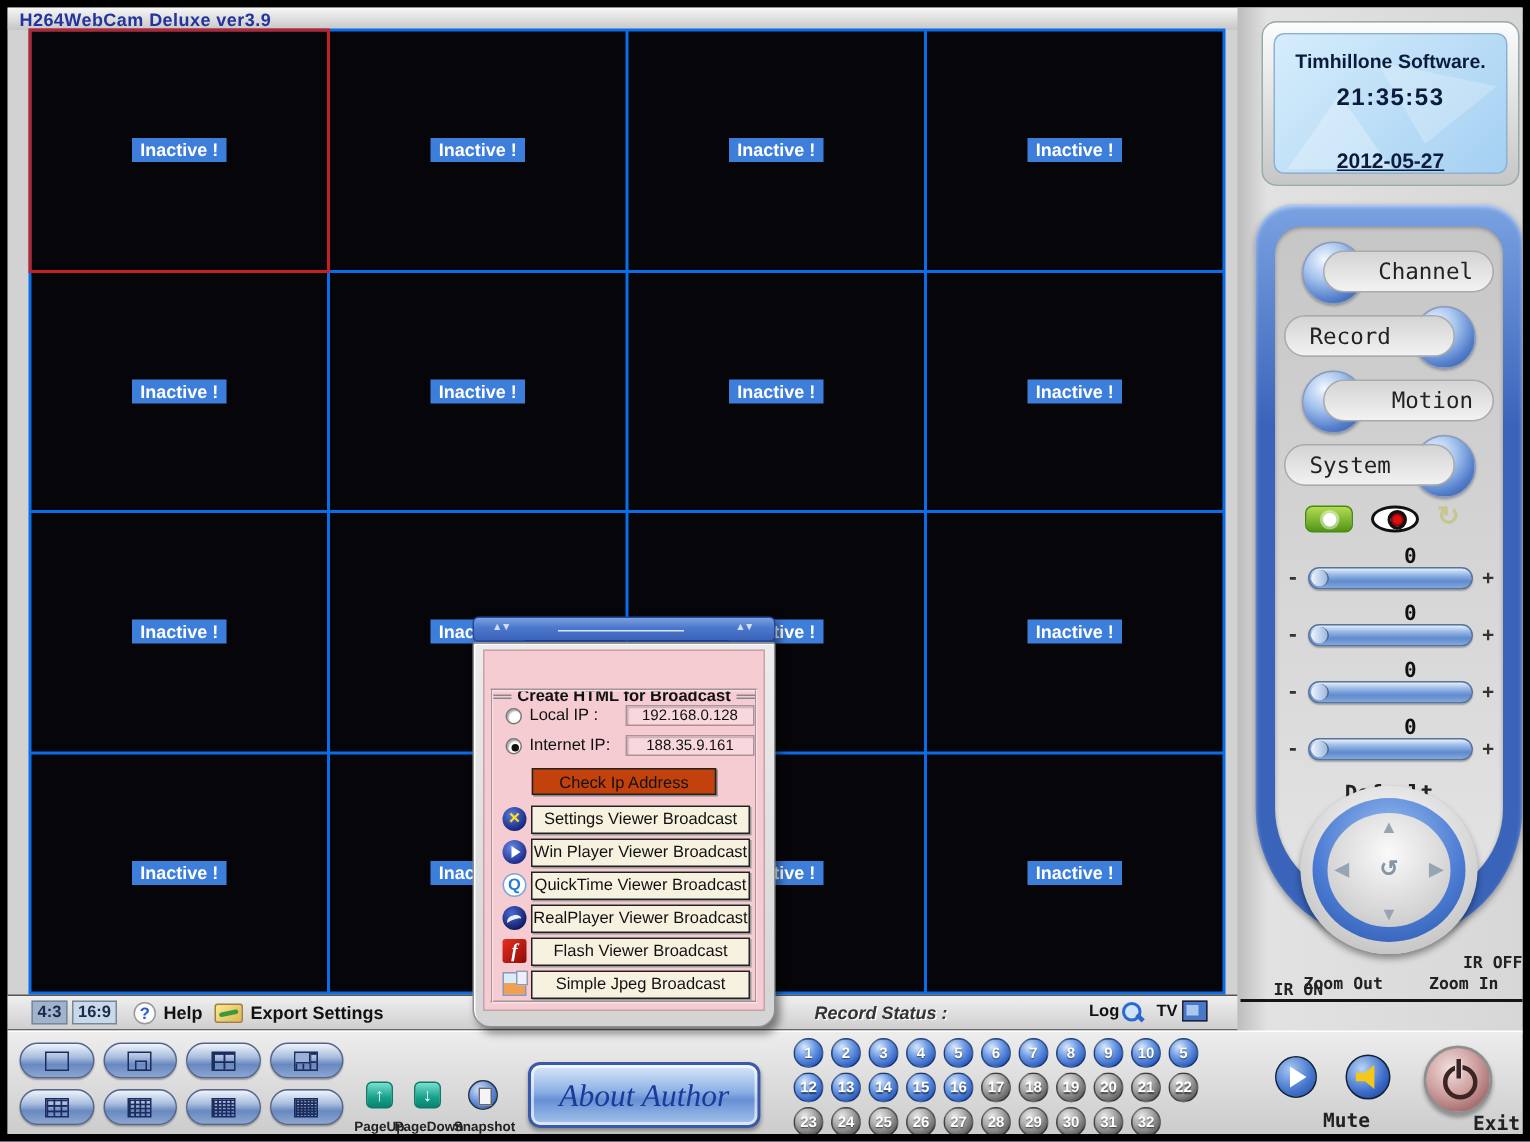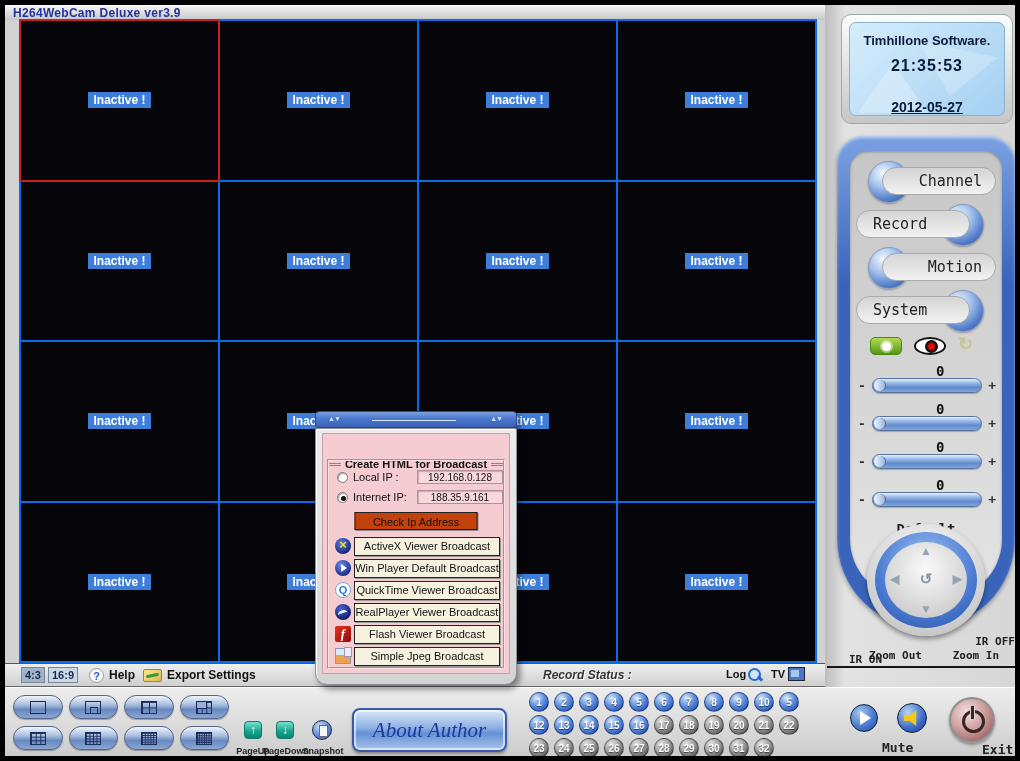--- a/index.html
+++ b/index.html
@@ -509,25 +509,25 @@
           </div>
           <div class="radio-row rr2">
             <span class="radio on"></span>
             <span class="radio-label">Internet IP:</span>
             <span class="ip-field">188.35.9.161</span>
           </div>
           <button class="check-btn">Check Ip Address</button>
           <div id="bcast-list">
               <div class="bc-row">
                 <span class="bc-ic ic-activex"></span>
-                <button class="bc-btn">ActiveX Viewer Broadcast</button>
+                <button class="bc-btn">Settings Viewer Broadcast</button>
               </div>
               <div class="bc-row">
                 <span class="bc-ic ic-winplayer"></span>
-                <button class="bc-btn">Win Player Default Broadcast</button>
+                <button class="bc-btn">Win Player Viewer Broadcast</button>
               </div>
               <div class="bc-row">
                 <span class="bc-ic ic-quicktime"></span>
                 <button class="bc-btn">QuickTime Viewer Broadcast</button>
               </div>
               <div class="bc-row">
                 <span class="bc-ic ic-realplayer"></span>
                 <button class="bc-btn">RealPlayer Viewer Broadcast</button>
               </div>
               <div class="bc-row">

